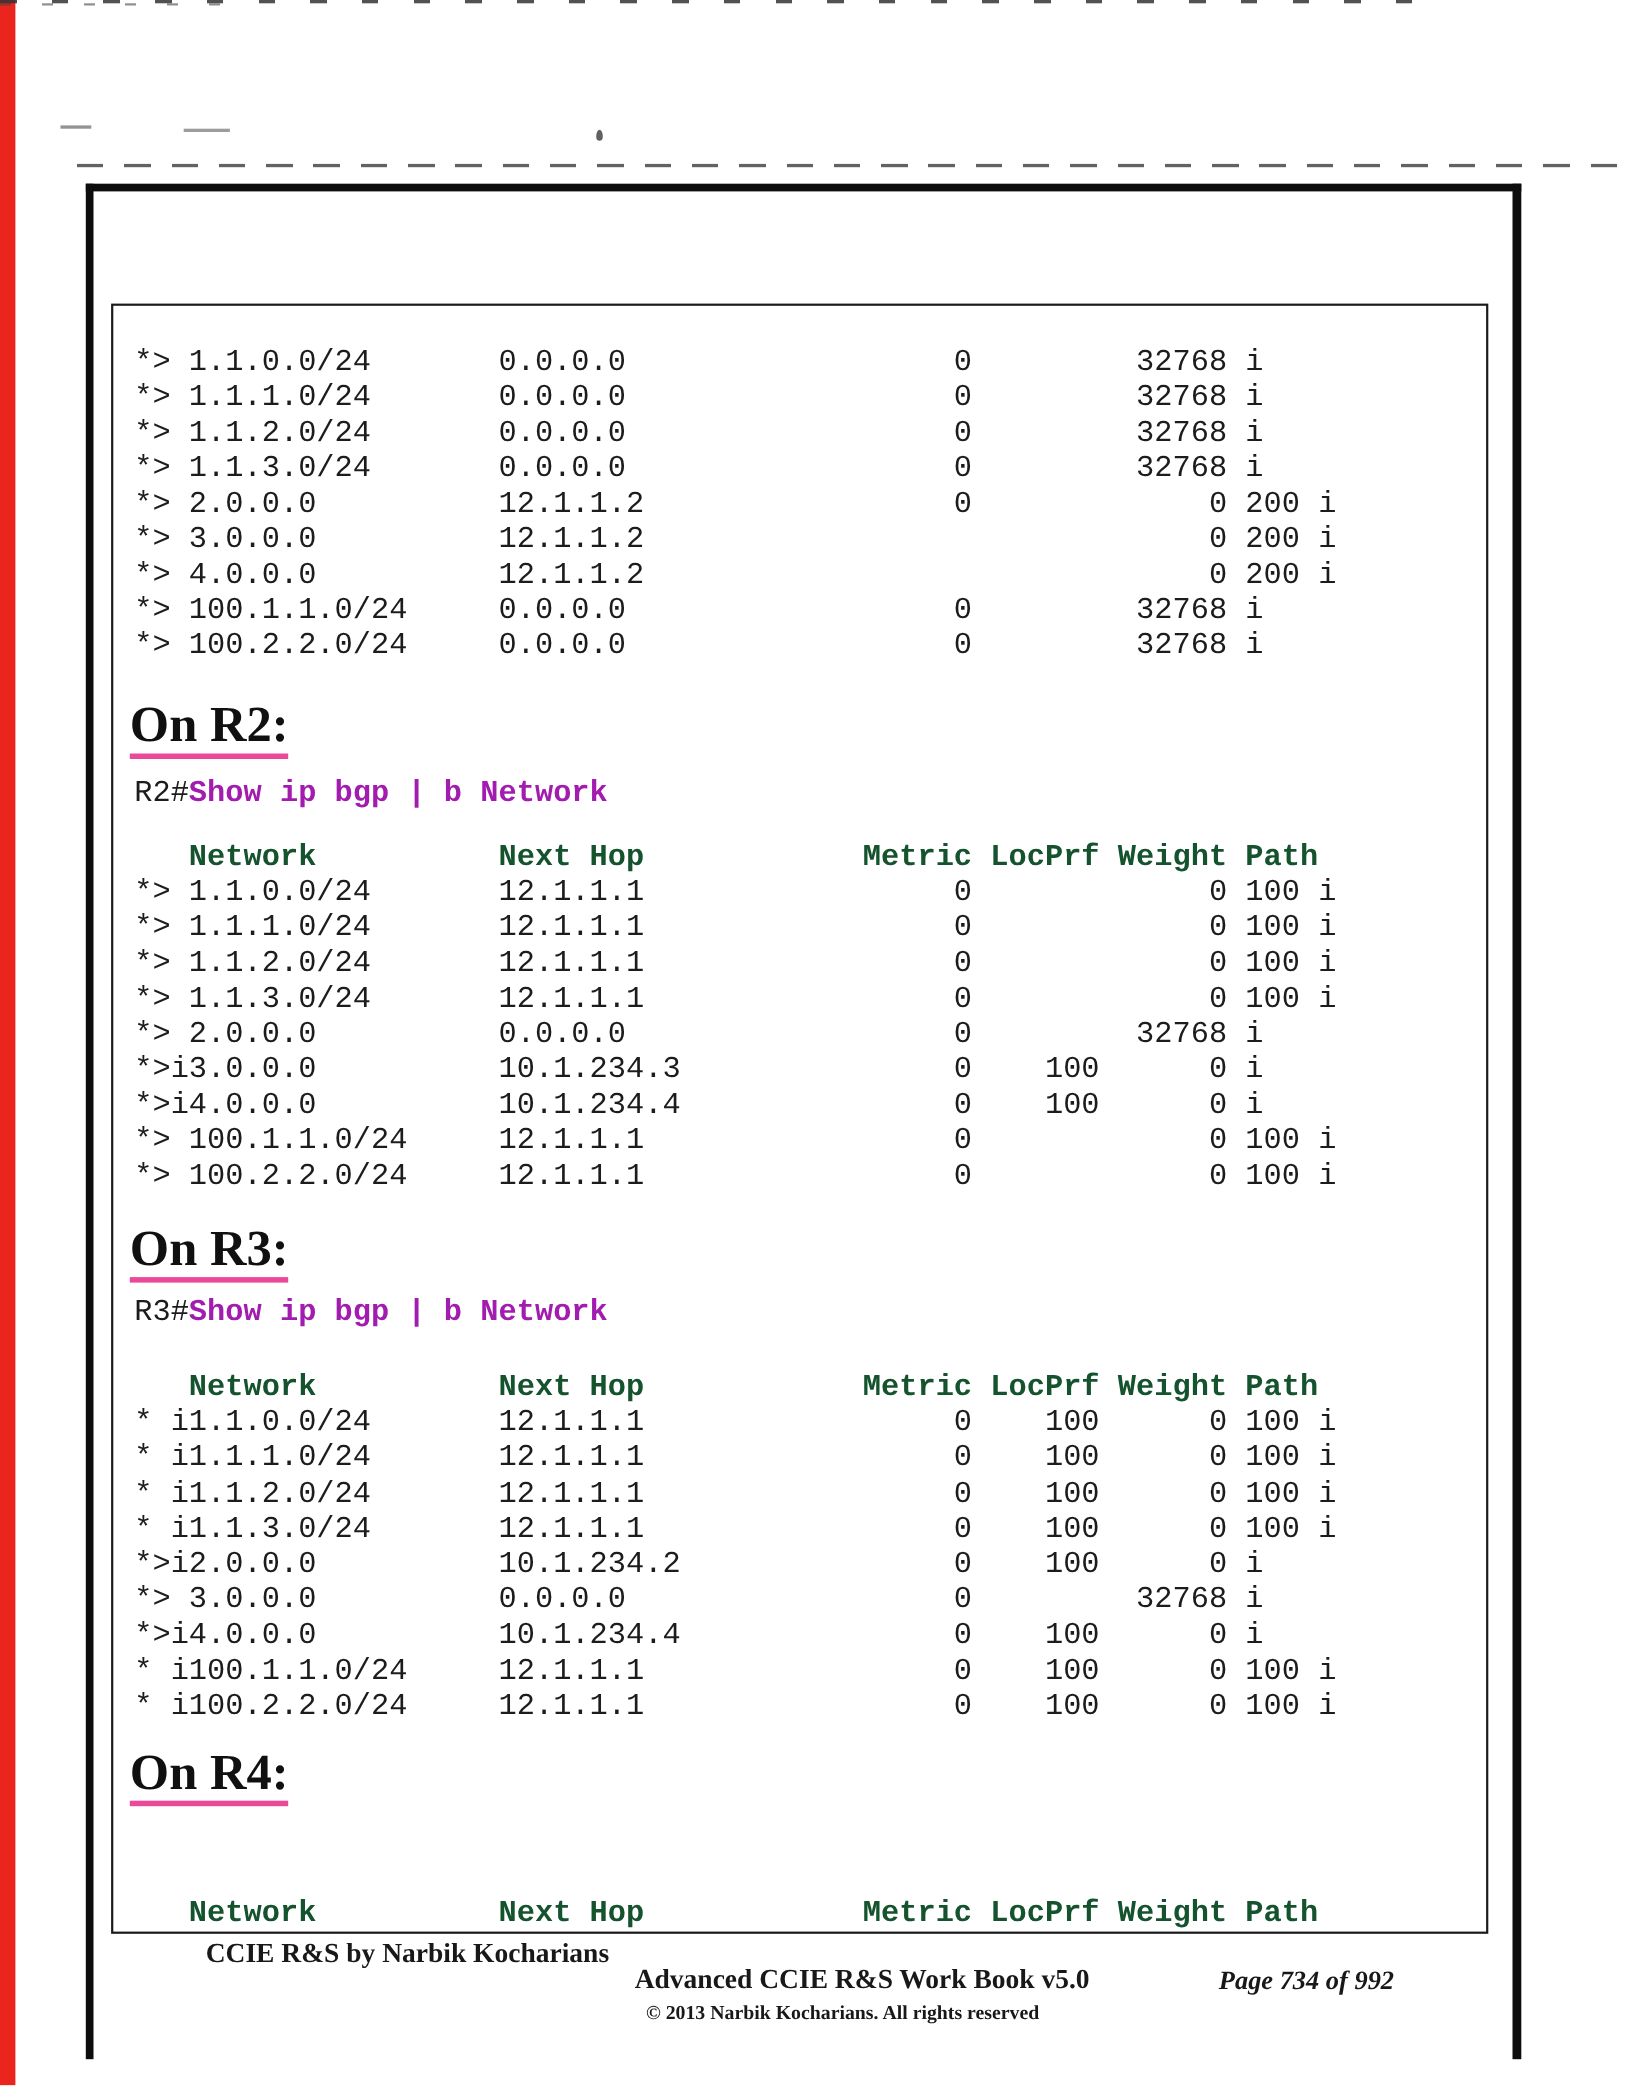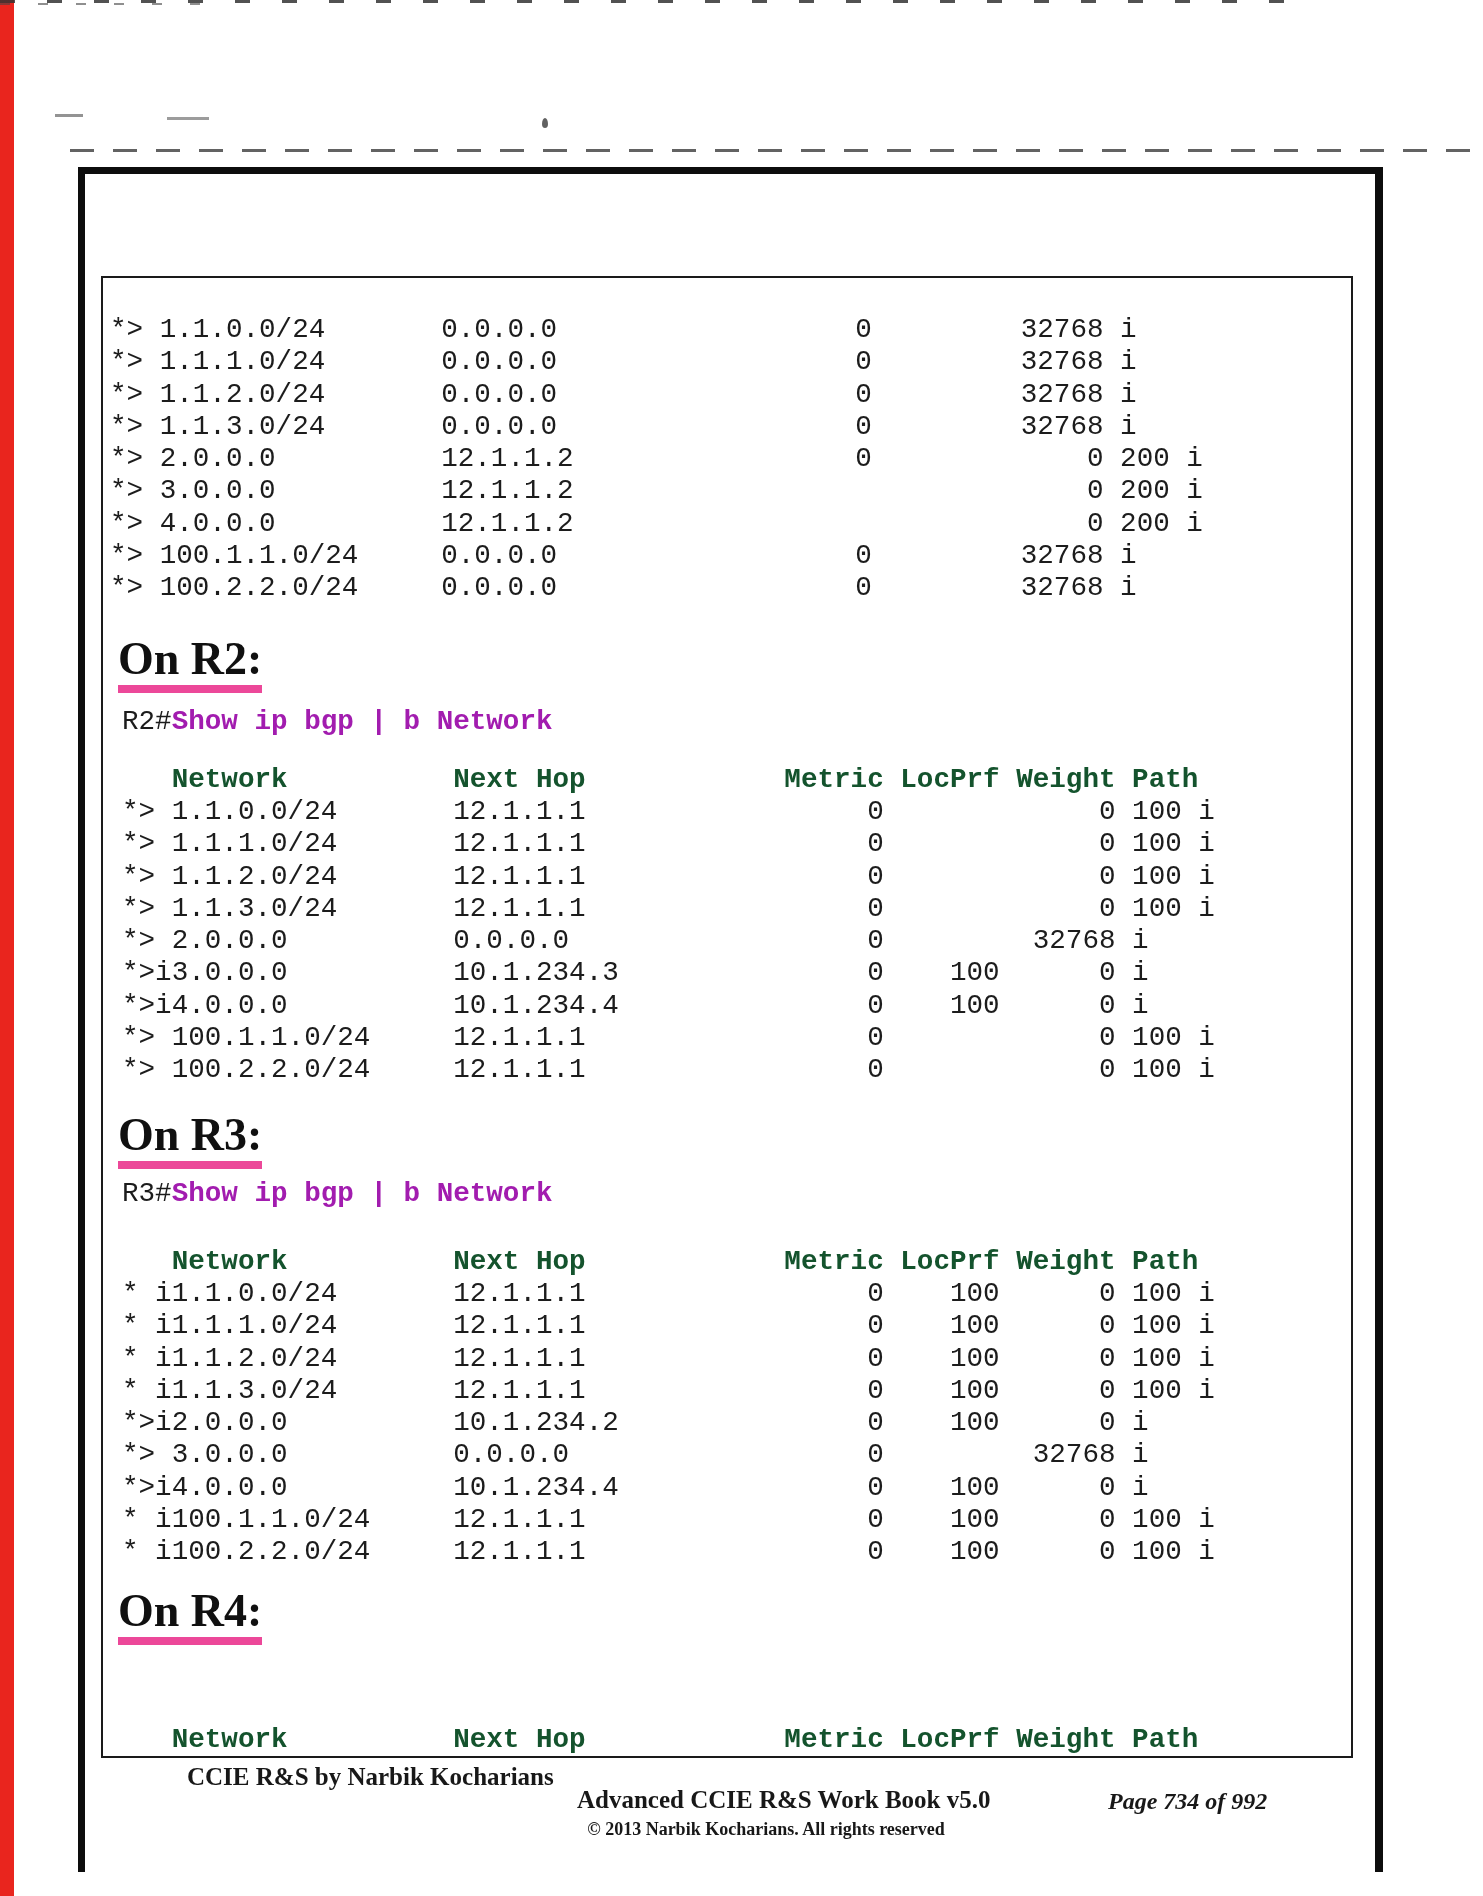--- a/index.html
+++ b/index.html
@@ -35,21 +35,21 @@
     color:#1c1c1c;
   }
   .mono.bold{font-weight:bold;color:#14532d;}
   .cmd b{font-weight:bold;color:#a21caf;}
   .heading{
     position:absolute;
     font-family:"Liberation Serif", serif;
     font-weight:bold;font-size:46px;line-height:50px;
     color:#101010;
   }
-  .heading .hd{border-bottom:8px solid #ec4899;padding-bottom:1px;}
+  .heading .hd{border-bottom:5px solid #ec4899;padding-bottom:1px;}
   .footer-text{
     position:absolute;
     font-family:"Liberation Serif", serif;
     font-weight:bold;color:#181818;
     white-space:nowrap;
   }
   .f-left{left:187px;top:1763px;font-size:25px;}
   .f-center{left:577px;top:1786px;width:378px;}
   .f-center .line1{font-size:25px;display:block;}
   .f-center .line2{font-size:18px;display:block;margin-top:5px;text-align:center;}
@@ -86,21 +86,21 @@
   <div class="noise noise-comma"></div>
   <div class="noise-line-top noise" style="background:repeating-linear-gradient(90deg,#2e2e2e 0 24px,rgba(0,0,0,0) 24px 43px);"></div>
   <div class="noise noise-dot-1"></div>
   <div class="noise noise-dot-2"></div>
   <div class="noise-line-bottom"></div>
   <div class="noise-dash-c"></div>
 
   <div class="outer-frame"></div>
   <div class="inner-box"></div>
 
-  <pre class="mono" style="left:110px;top:314px;">*&gt; 1.1.0.0/24       0.0.0.0                  0         32768 i
+  <pre class="mono" style="left:122px;top:314px;">*&gt; 1.1.0.0/24       0.0.0.0                  0         32768 i
 *&gt; 1.1.1.0/24       0.0.0.0                  0         32768 i
 *&gt; 1.1.2.0/24       0.0.0.0                  0         32768 i
 *&gt; 1.1.3.0/24       0.0.0.0                  0         32768 i
 *&gt; 2.0.0.0          12.1.1.2                 0             0 200 i
 *&gt; 3.0.0.0          12.1.1.2                               0 200 i
 *&gt; 4.0.0.0          12.1.1.2                               0 200 i
 *&gt; 100.1.1.0/24     0.0.0.0                  0         32768 i
 *&gt; 100.2.2.0/24     0.0.0.0                  0         32768 i</pre>
 
   <div class="heading" style="left:118px;top:634px;"><span class="hd">On R2:</span></div>

